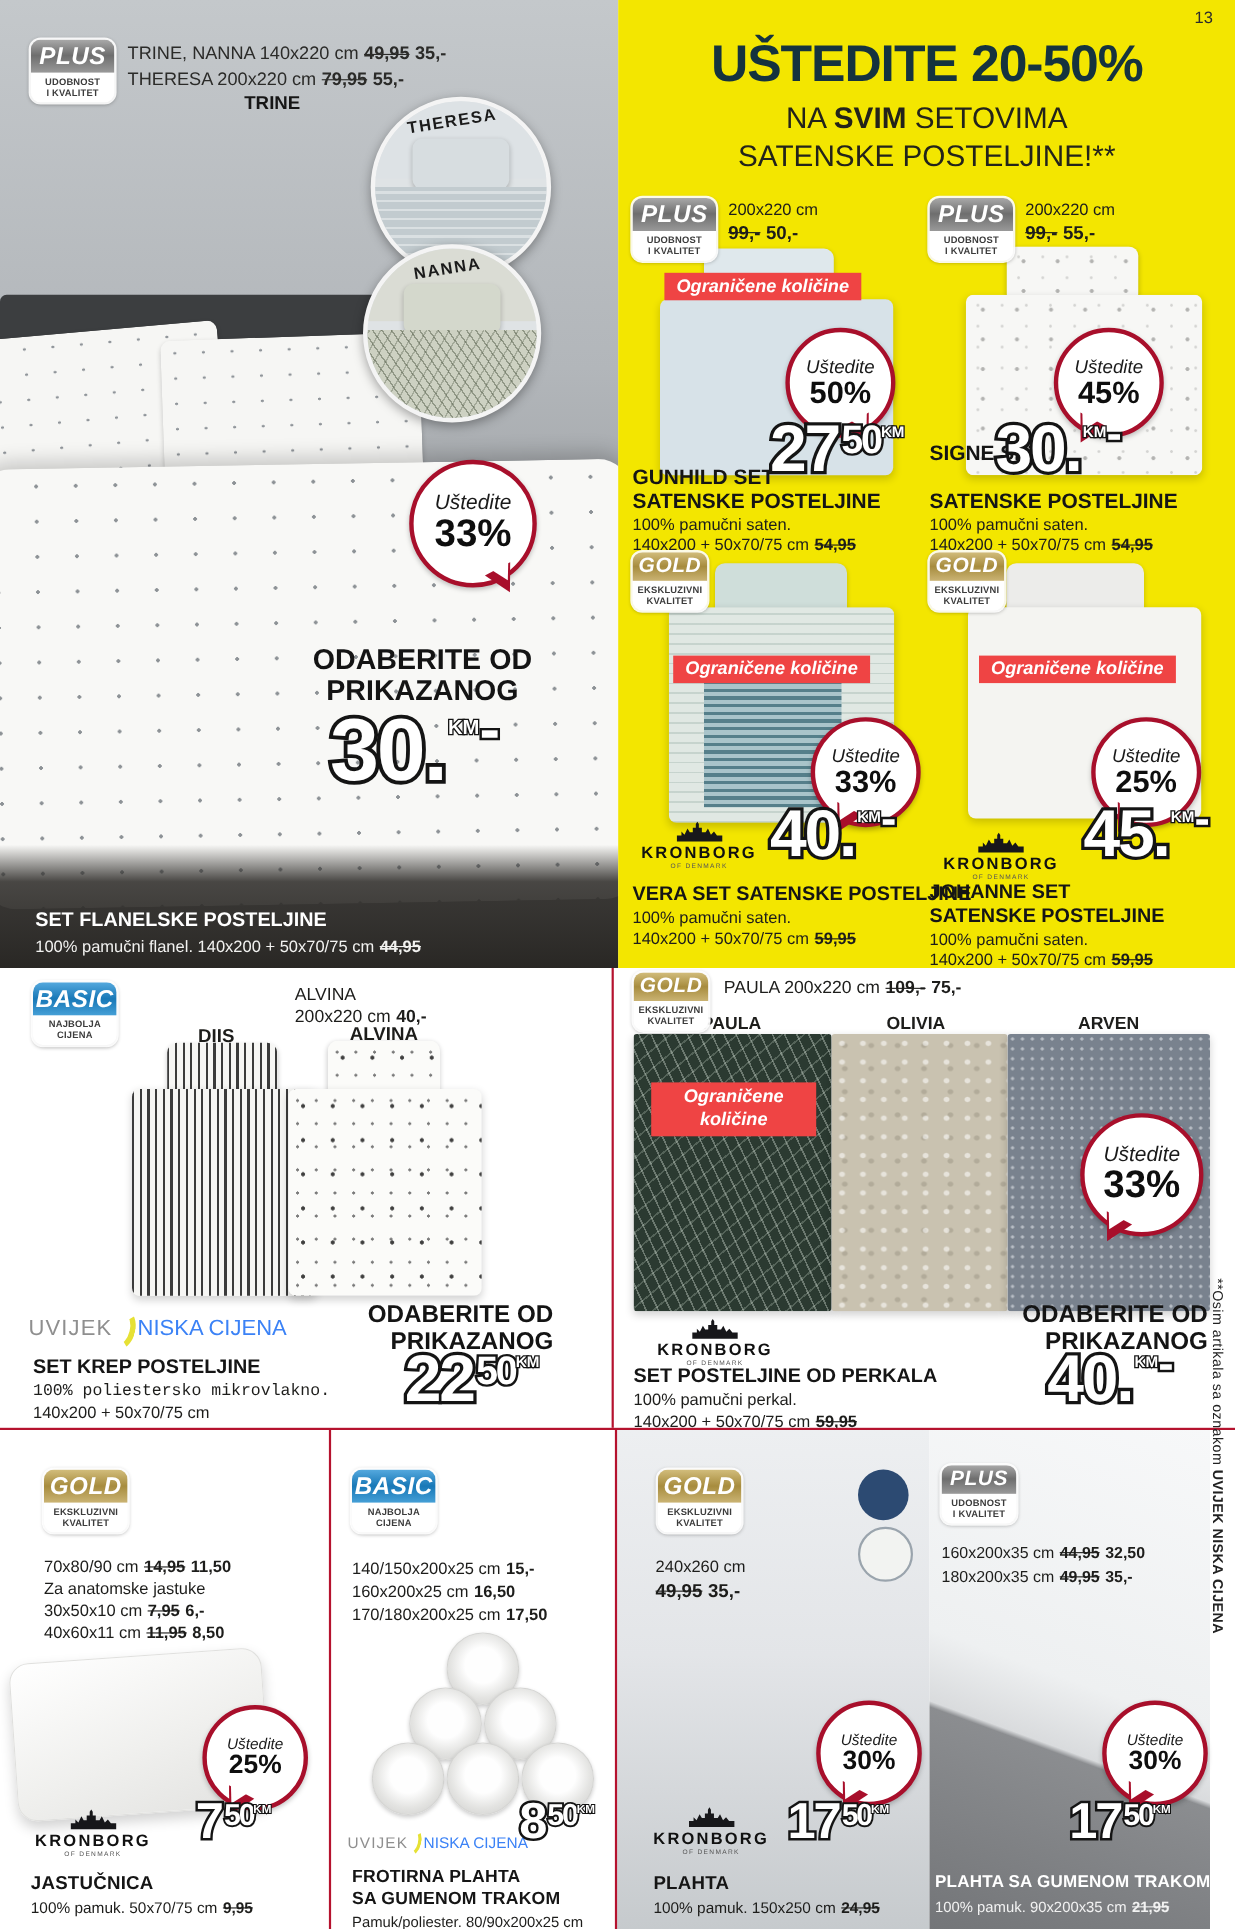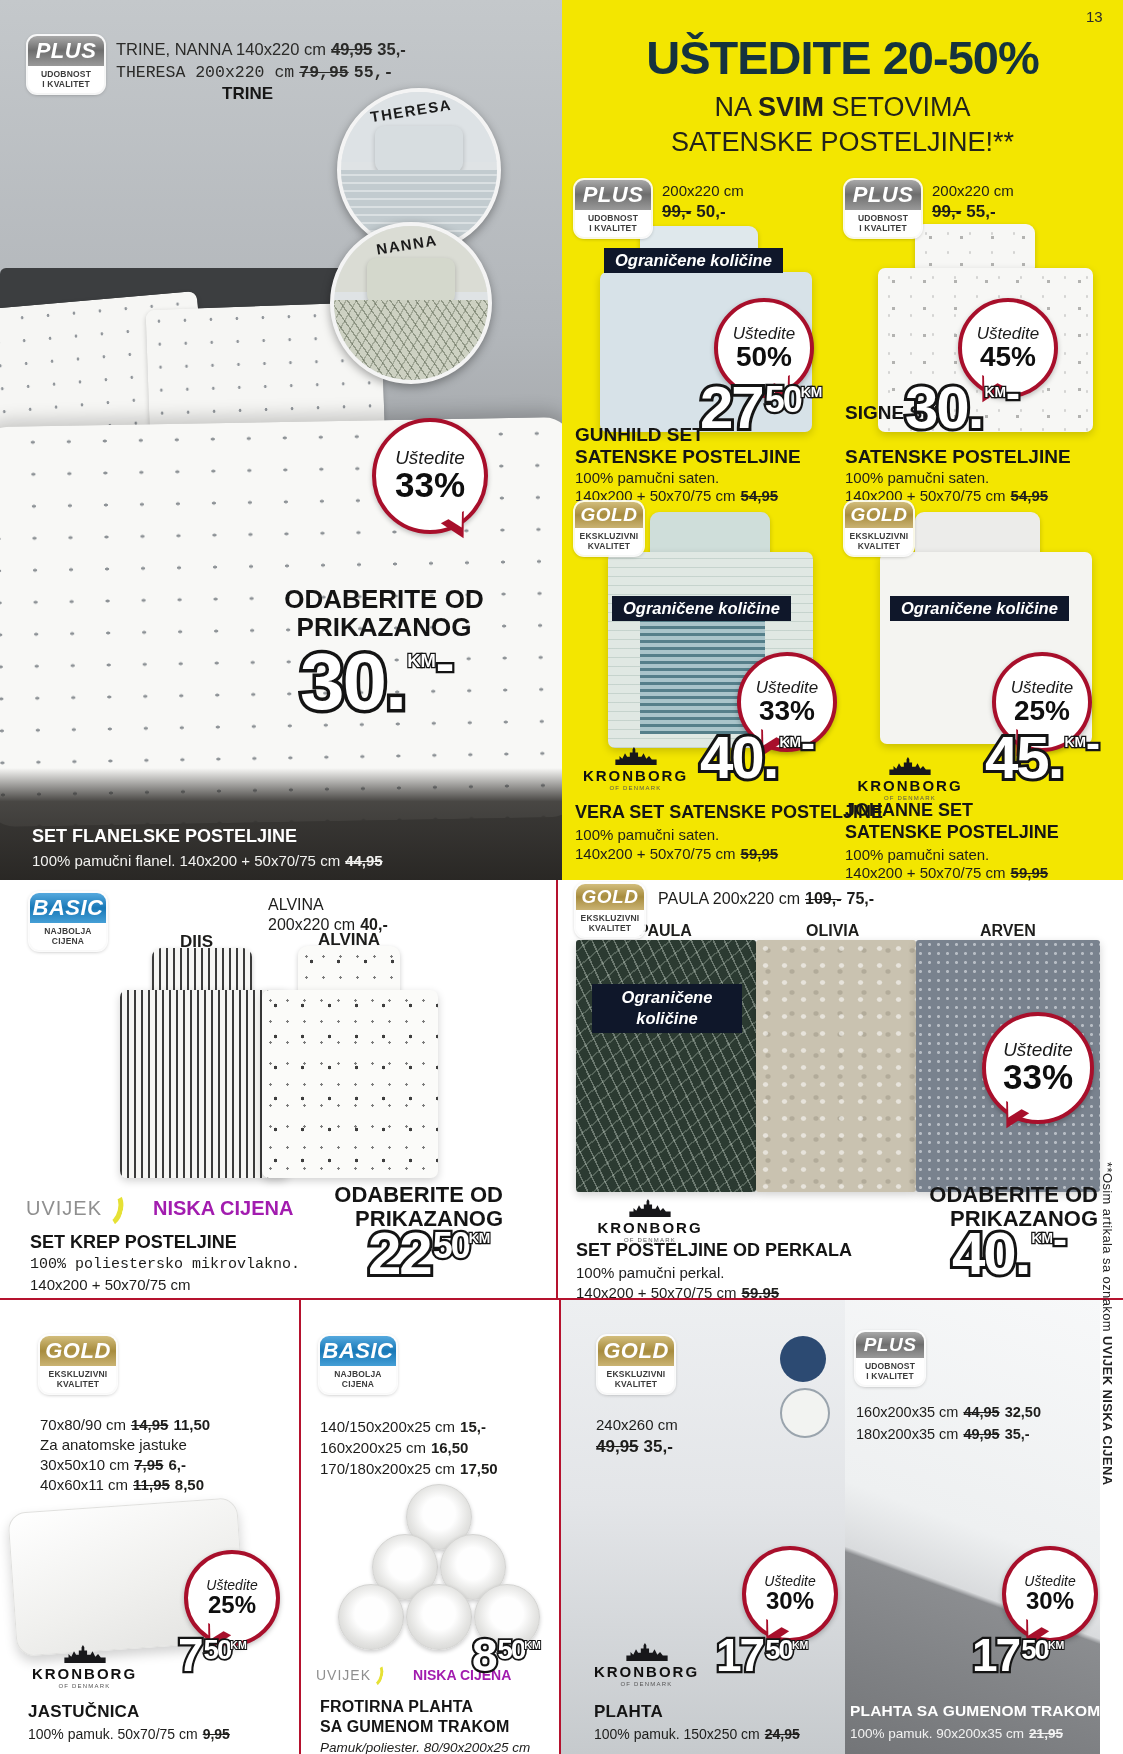--- a/index.html
+++ b/index.html
@@ -43,30 +43,30 @@
   .price .pdec{font-size:.6em;-webkit-text-stroke:4.5px #141414;}
   .price .km{font-size:.23em;letter-spacing:0;margin-top:3px;-webkit-text-stroke:2.5px #141414;}
   .price .pdash{font-size:.7em;line-height:.55;margin-top:-2px;letter-spacing:0;-webkit-text-stroke:4.5px #141414;}
   .price.md{font-size:60px;}
   .price.xl{font-size:80px;-webkit-text-stroke:7px #141414;}
   .price.sm{font-size:46px;-webkit-text-stroke:4.5px #141414;}
   .price.sm .pdec{-webkit-text-stroke:3.5px #141414;}
   .price.sm .km{-webkit-text-stroke:2px #141414;}
 
   
-  .flag{position:absolute;background:#0f172a;color:#fff;font-style:italic;font-weight:700;font-size:16.5px;padding:3px 11px;white-space:nowrap;z-index:5;}
+  .flag{position:absolute;background:#ef4444;color:#fff;font-style:italic;font-weight:700;font-size:16.5px;padding:3px 11px;white-space:nowrap;z-index:5;}
   .flag.two{text-align:center;line-height:1.3;white-space:normal;}
   .kron{position:absolute;display:flex;flex-direction:column;align-items:center;line-height:1;z-index:5;}
   .kron .castle{width:44px;height:20px;fill:#17171a;}
   .kron .kn{font-weight:700;letter-spacing:2px;font-size:15px;color:#101010;margin-top:2px;}
   .kron .kd{font-size:6px;letter-spacing:1.2px;color:#555;margin-top:2px;}
   .uvijek{position:absolute;display:flex;align-items:center;z-index:5;}
   .uvijek .uv1{color:#8f8f8f;font-size:20px;letter-spacing:1px;}
   .uvijek .moon{width:15px;height:27px;border:5px solid transparent;border-right-color:#e6e135;border-radius:50%;transform:rotate(14deg);margin:0 2px 0 -4px;}
-  .uvijek .uv2{color:#a21caf;font-weight:700;font-size:20px;margin-left:28px;}
+  .uvijek .uv2{color:#3b82f6;font-weight:400;font-size:20px;}
   .uvijek.sm .uv1{font-size:14px;} .uvijek.sm .uv2{font-size:14px;}
   .uvijek.sm .moon{width:10px;height:19px;border-width:3.5px;}
 
   .choose{position:absolute;font-weight:800;color:#141414;line-height:1.08;z-index:6;}
 
   .redline{position:absolute;background:#b5122e;z-index:9;}
 
   
   .duvet{position:absolute;border-radius:7px;box-shadow:0 3px 8px rgba(0,0,0,.18);}
   .pillowimg{position:absolute;border-radius:9px;box-shadow:0 2px 5px rgba(0,0,0,.2);}
@@ -104,21 +104,21 @@
 <div class="badge plus" style="left:28px;top:36px;">
   <span class="bt">PLUS</span>
   <span class="bs">
       <span class="bsl">UDOBNOST</span>
       <span class="bsl">I KVALITET</span>
     </span>
 </div>
 <div class="abs" style="left:116px;top:40px;font-size:16.5px;color:#2b2b29;">
   <span class="seg">TRINE, NANNA 140x220 cm</span><span class="seg old">49,95</span><span class="seg b">35,-</span>
 </div>
-<div class="abs" style="left:116px;top:63px;font-size:16.5px;color:#2b2b29;font-family:Liberation Mono, monospace;">
+<div class="abs" style="left:116px;top:63px;font-size:16.5px;color:#2b2b29;">
   <span class="seg">THERESA 200x220 cm</span><span class="seg old">79,95</span><span class="seg b">55,-</span>
 </div>
 <div class="abs b" style="left:222px;top:84px;font-size:17px;color:#161616;">TRINE</div>
 
 <div class="circle-inset" style="left:337px;top:88px;width:156px;height:156px;">
   <div class="abs" style="left:0;top:0;width:156px;height:70px;background:#dde2e5;"></div>
   <div class="abs pillowimg" style="left:34px;top:34px;width:88px;height:46px;background:#d7dde0;"></div>
   <div class="abs" style="left:0;top:78px;width:156px;height:78px;background:#c2cbcf repeating-linear-gradient(0deg,rgba(255,255,255,.4) 0 2px,transparent 2px 8px);"></div>
 </div>
 <div class="circle-label" style="left:370px;top:102px;">THERESA</div>
@@ -454,21 +454,21 @@
 </div>
 <div class="price sm" style="left:472px;top:1636px;">
   <span class="pi">8</span>
   <span class="col">
       <span class="pdec">50</span>
       <span class="km">KM</span>
     </span>
 </div>
 <div class="abs pname" style="left:320px;top:1698px;font-size:16px;">FROTIRNA PLAHTA</div>
 <div class="abs pname" style="left:320px;top:1718px;font-size:16px;">SA GUMENOM TRAKOM</div>
-<div class="abs txt13" style="left:320px;top:1740px;font-style:italic;">Pamuk/poliester. 80/90x200x25 cm</div>
+<div class="abs txt13" style="left:320px;top:1740px;">Pamuk/poliester. 80/90x200x25 cm</div>
 
 <div class="abs" style="left:561px;top:1300px;width:284px;height:454px;background:linear-gradient(180deg,#edeff1 0%,#e3e5e8 45%,#c6cacd 100%);"></div>
 <div class="badge gold" style="left:598px;top:1336px;">
   <span class="bt">GOLD</span>
   <span class="bs">
       <span class="bsl">EKSKLUZIVNI</span>
       <span class="bsl">KVALITET</span>
     </span>
 </div>
 <div class="swatch" style="left:780px;top:1336px;background:#2c4a72;"></div>

